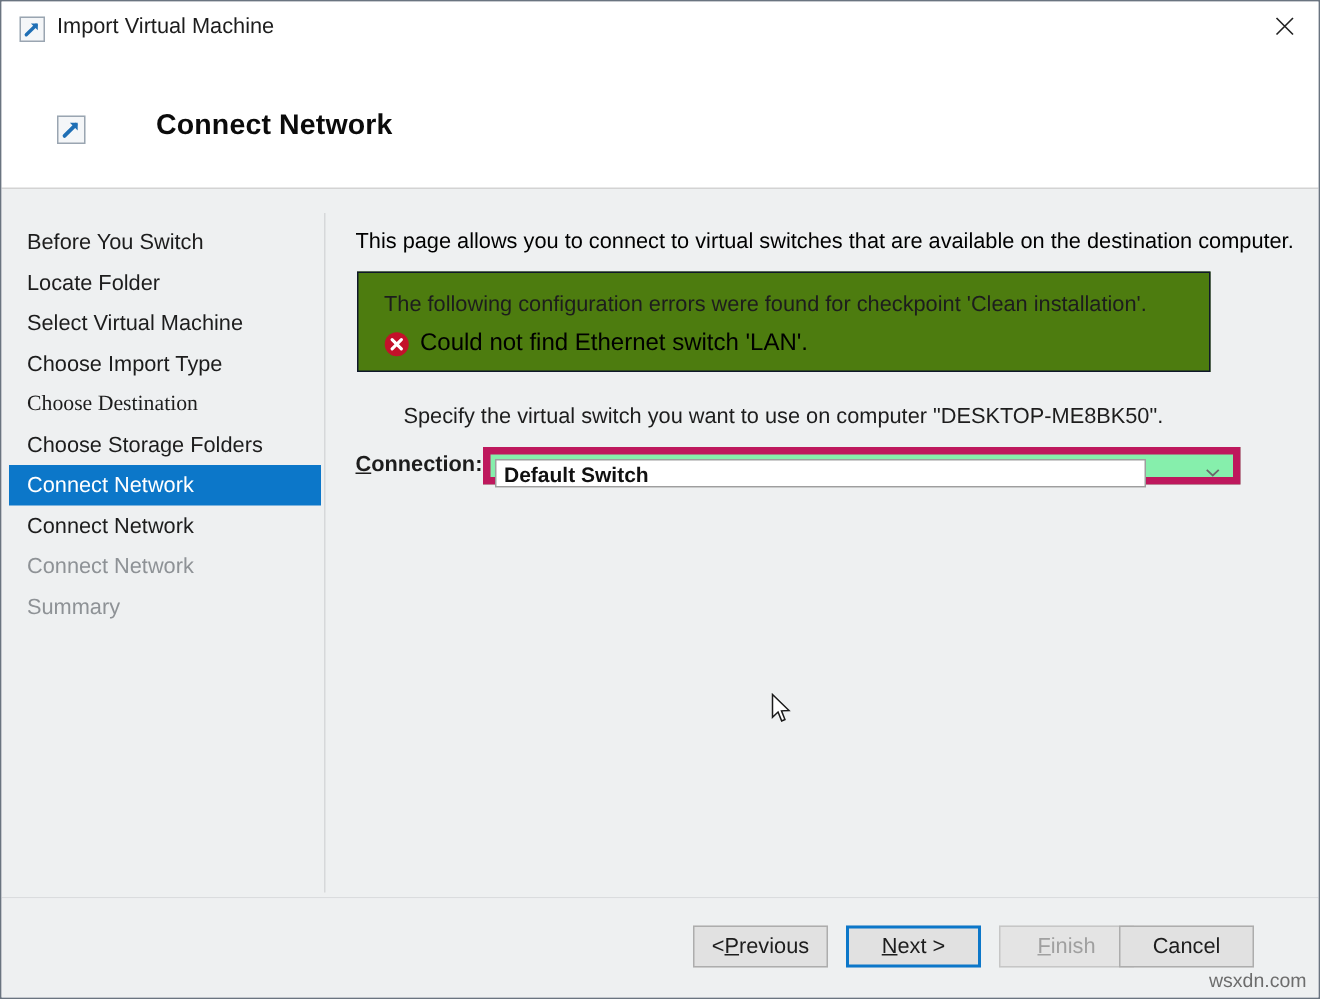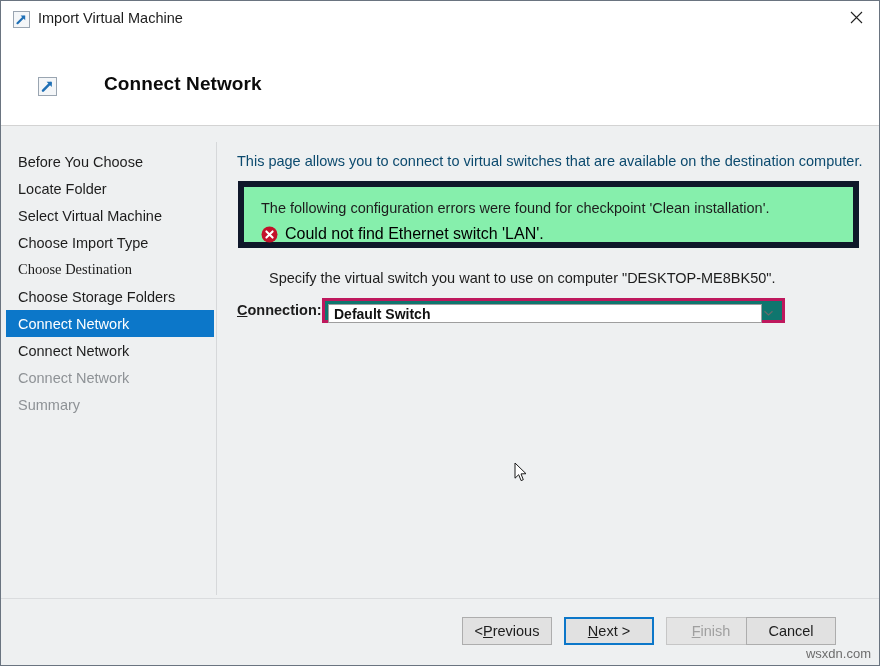--- a/index.html
+++ b/index.html
@@ -141,32 +141,32 @@
   #content {
     position: absolute;
     left: 216px; top: 0;
     width: 662px;
     height: 472px;
   }
   #intro-text {
     position: absolute;
     left: 20px; top: 27px;
     font-size: 14.5px;
-    color: #0c4a6e;
+    color: #000000;
     white-space: nowrap;
   }
 
   #error-panel {
     position: absolute;
     left: 21px; top: 55px;
-    width: 621px;
+    width: 569px;
     height: 67px;
     box-sizing: border-box;
-    border: 6px solid #0f172a;
-    background: #86efac;
+    border: 1px solid #0f172a;
+    background: #4d7c0f;
   }
   #error-heading {
     position: absolute;
     left: 17px; top: 13px;
     font-size: 14.5px;
     color: #1d1d1d;
     white-space: nowrap;
   }
   #error-row {
     position: absolute;
@@ -200,25 +200,25 @@
   #connection-label {
     position: absolute;
     left: 0; top: 4px;
     font-size: 14.5px;
     color: #1d1d1d;
     white-space: nowrap;
   }
   #connection-combo {
     position: absolute;
     left: 85px; top: 0;
-    width: 463px;
+    width: 505px;
     height: 25px;
     box-sizing: border-box;
-    background: #0f766e;
-    border: 3px solid #be185d;
+    background: #86efac;
+    border: 5px solid #be185d;
     display: flex;
     align-items: center;
     cursor: default;
   }
   #combo-field {
     position: absolute;
     left: 3px; top: 3px;
     width: 434px;
     height: 19px;
     box-sizing: border-box;
@@ -336,21 +336,21 @@
       </svg>
     </span>
     <span id="header-title">Connect Network</span>
   </div>
   <div id="header-divider"></div>
 
   <div id="body">
 
     <div id="sidebar">
       <div class="nav-item" style="top:22px;">
-          <span>Before You Choose</span>
+          <span>Before You Switch</span>
         </div>
       <div class="nav-item" style="top:49px;align-items:center;">
           <span>Locate Folder</span>
         </div>
       <div class="nav-item" style="top:76px;">
           <span>Select Virtual Machine</span>
         </div>
       <div class="nav-item" style="top:103px;">
           <span>Choose Import Type</span>
         </div>

